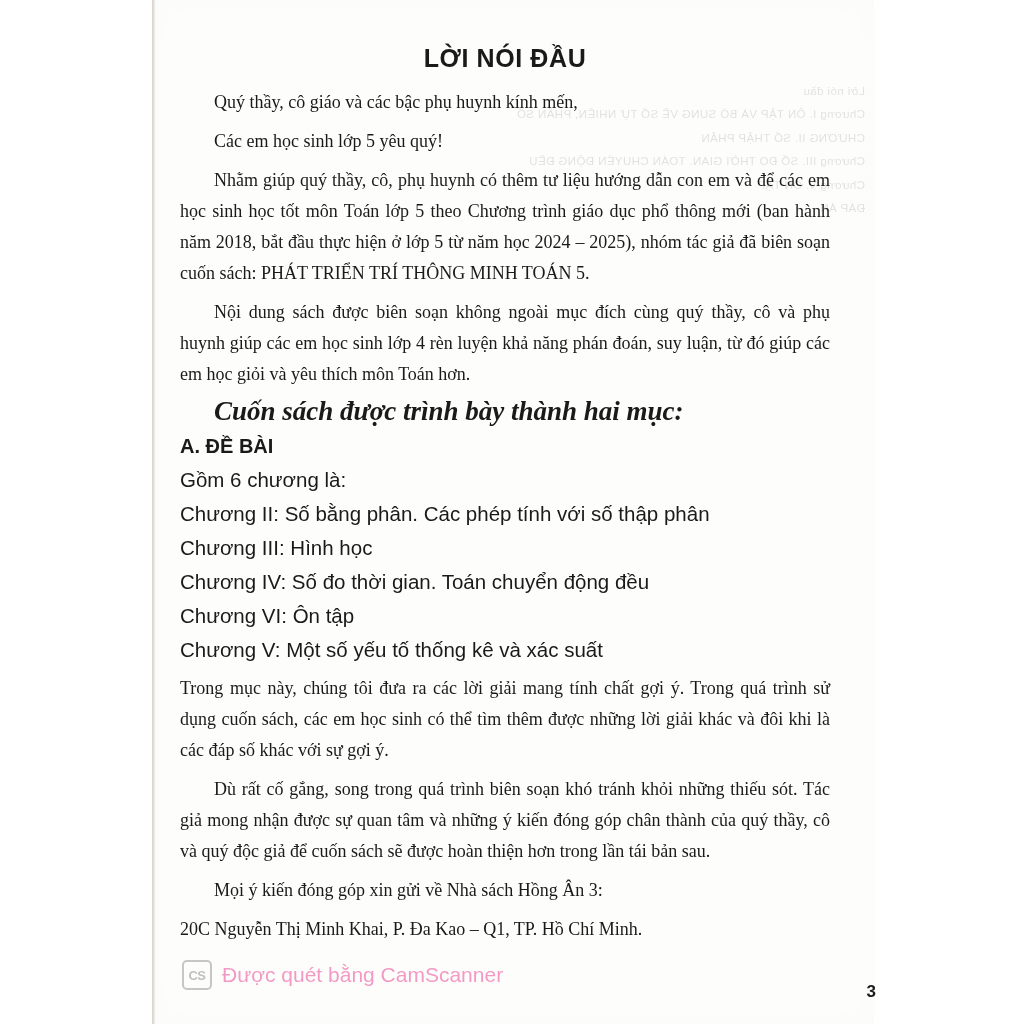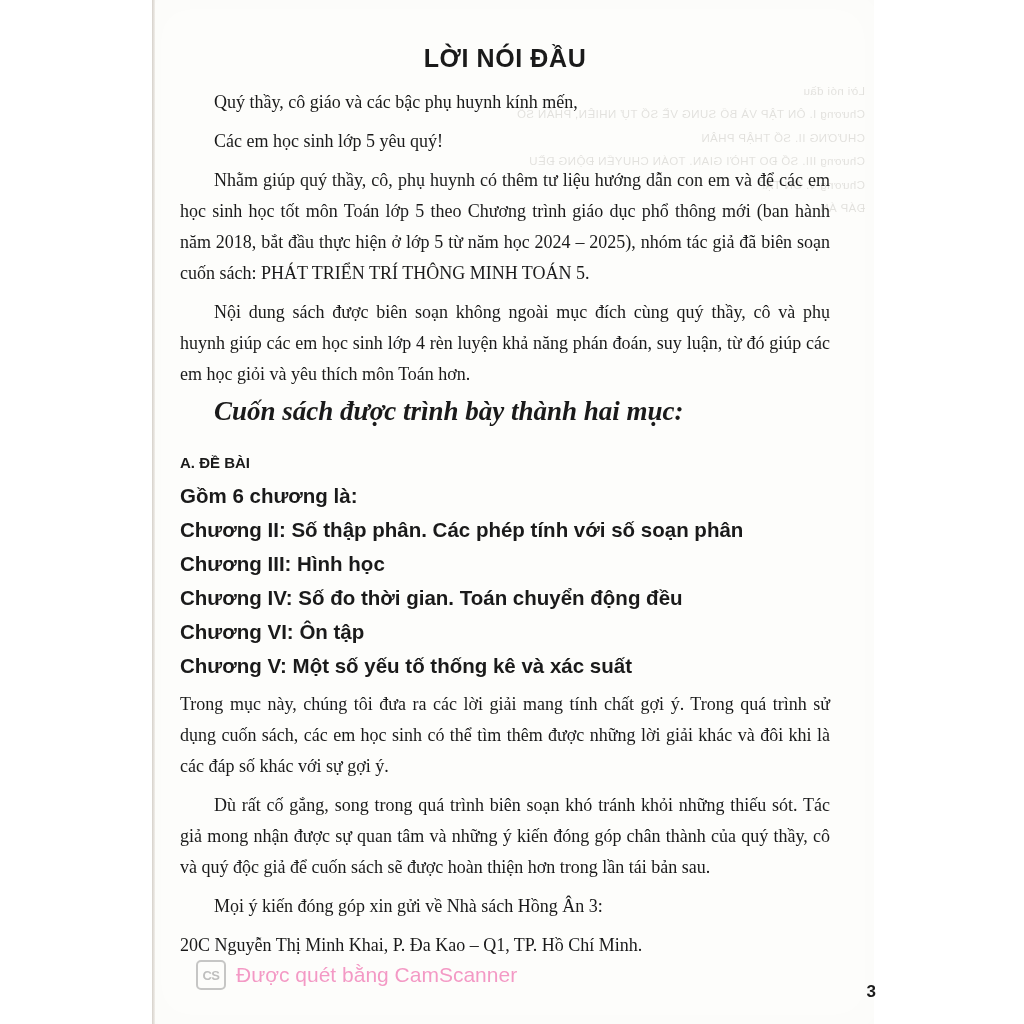--- a/index.html
+++ b/index.html
@@ -114,57 +114,56 @@
   }
   p.noindent {
     text-indent: 0;
   }
   p.listline {
     text-indent: 0;
     margin: 0 0 3px 0;
     font-size: 20.5px;
     line-height: 31px;
     font-family: "Liberation Sans", sans-serif;
-    font-weight: bold;
   }
   p.bold-italic {
     font-weight: bold;
     font-style: italic;
     font-size: 27px;
     line-height: 31px;
     margin: 6px 0 3px 0;
     text-indent: 34px;
     font-family: "Liberation Serif", serif;
   }
   p.section-head {
     font-weight: bold;
-    font-size: 15px;
-    line-height: 31px;
-    margin: 20px 0 2px 0;
+    font-size: 20px;
+    line-height: 31px;
+    margin: 4px 0 2px 0;
     font-family: "Liberation Sans", sans-serif;
   }
   p.tight {
     margin-bottom: 0;
   }
 
   
   #page-number {
     position: absolute;
     right: 148px;
     bottom: 22px;
     font-size: 17px;
     font-weight: bold;
     color: #1a1a1a;
     font-family: "Liberation Sans", sans-serif;
   }
 
   
   #watermark {
     position: absolute;
-    left: 196px;
+    left: 182px;
     bottom: 34px;
     display: flex;
     align-items: center;
     gap: 10px;
     opacity: 0.55;
   }
   #cs-badge {
     width: 26px;
     height: 26px;
     border: 2px solid #9a9a9a;
@@ -212,21 +211,21 @@
 
     <p class="para indent">Quý thầy, cô giáo và các bậc phụ huynh kính mến,</p>
     <p class="para indent">Các em học sinh lớp 5 yêu quý!</p>
     <p class="para indent">Nhằm giúp quý thầy, cô, phụ huynh có thêm tư liệu hướng dẫn con em và để các em học sinh học tốt môn Toán lớp 5 theo Chương trình giáo dục phổ thông mới (ban hành năm 2018, bắt đầu thực hiện ở lớp 5 từ năm học 2024 – 2025), nhóm tác giả đã biên soạn cuốn sách: PHÁT TRIỂN TRÍ THÔNG MINH TOÁN 5.</p>
     <p class="para indent">Nội dung sách được biên soạn không ngoài mục đích cùng quý thầy, cô và phụ huynh giúp các em học sinh lớp 4 rèn luyện khả năng phán đoán, suy luận, từ đó giúp các em học giỏi và yêu thích môn Toán hơn.</p>
 
     <p class="bold-italic">Cuốn sách được trình bày thành hai mục:</p>
 
     <p class="section-head">A. ĐỀ BÀI</p>
     <p class="listline">Gồm 6 chương là:</p>
-    <p class="listline">Chương II: Số thập phân. Các phép tính với số soạn phân</p>
+    <p class="listline">Chương II: Số bằng phân. Các phép tính với số thập phân</p>
     <p class="listline">Chương III: Hình học</p>
     <p class="listline">Chương IV: Số đo thời gian. Toán chuyển động đều</p>
     <p class="listline">Chương VI: Ôn tập</p>
     <p class="listline">Chương V: Một số yếu tố thống kê và xác suất</p>
 
     <p class="para noindent">Trong mục này, chúng tôi đưa ra các lời giải mang tính chất gợi ý. Trong quá trình sử dụng cuốn sách, các em học sinh có thể tìm thêm được những lời giải khác và đôi khi là các đáp số khác với sự gợi ý.</p>
 
     <p class="para indent">Dù rất cố gắng, song trong quá trình biên soạn khó tránh khỏi những thiếu sót. Tác giả mong nhận được sự quan tâm và những ý kiến đóng góp chân thành của quý thầy, cô và quý độc giả để cuốn sách sẽ được hoàn thiện hơn trong lần tái bản sau.</p>
     <p class="para indent tight">Mọi ý kiến đóng góp xin gửi về Nhà sách Hồng Ân 3:</p>
     <p class="para noindent tight">20C Nguyễn Thị Minh Khai, P. Đa Kao – Q1, TP. Hồ Chí Minh.</p>

